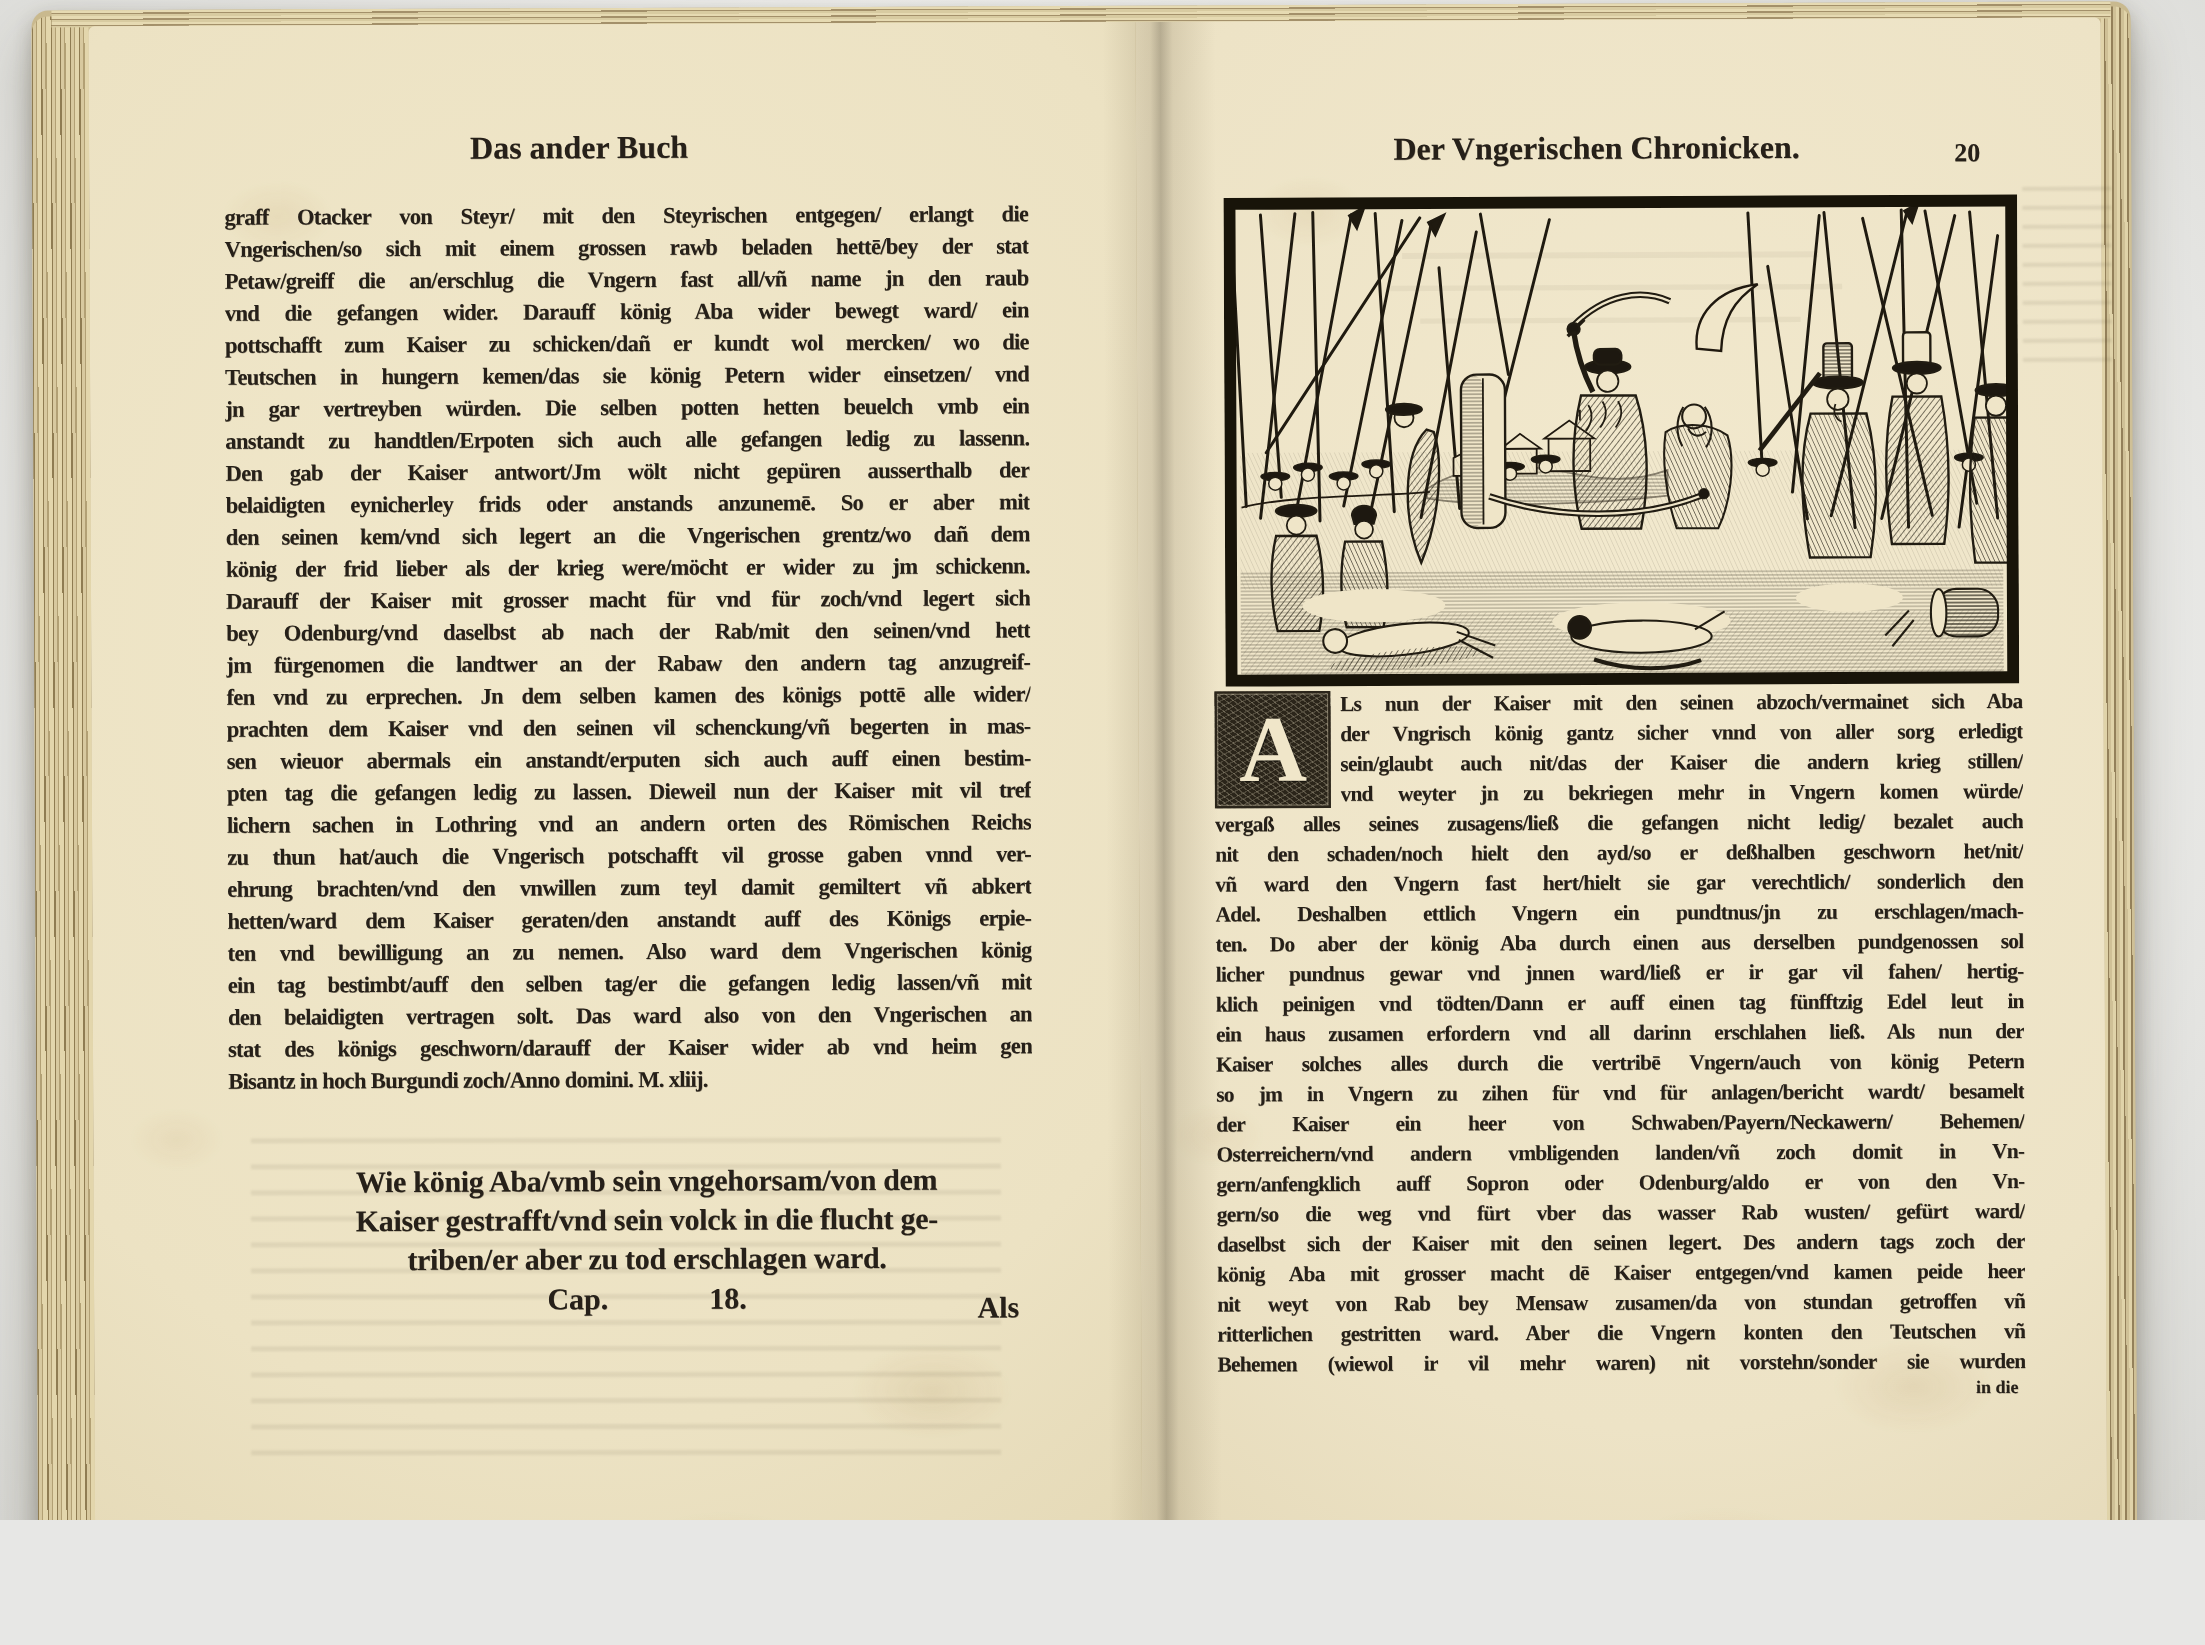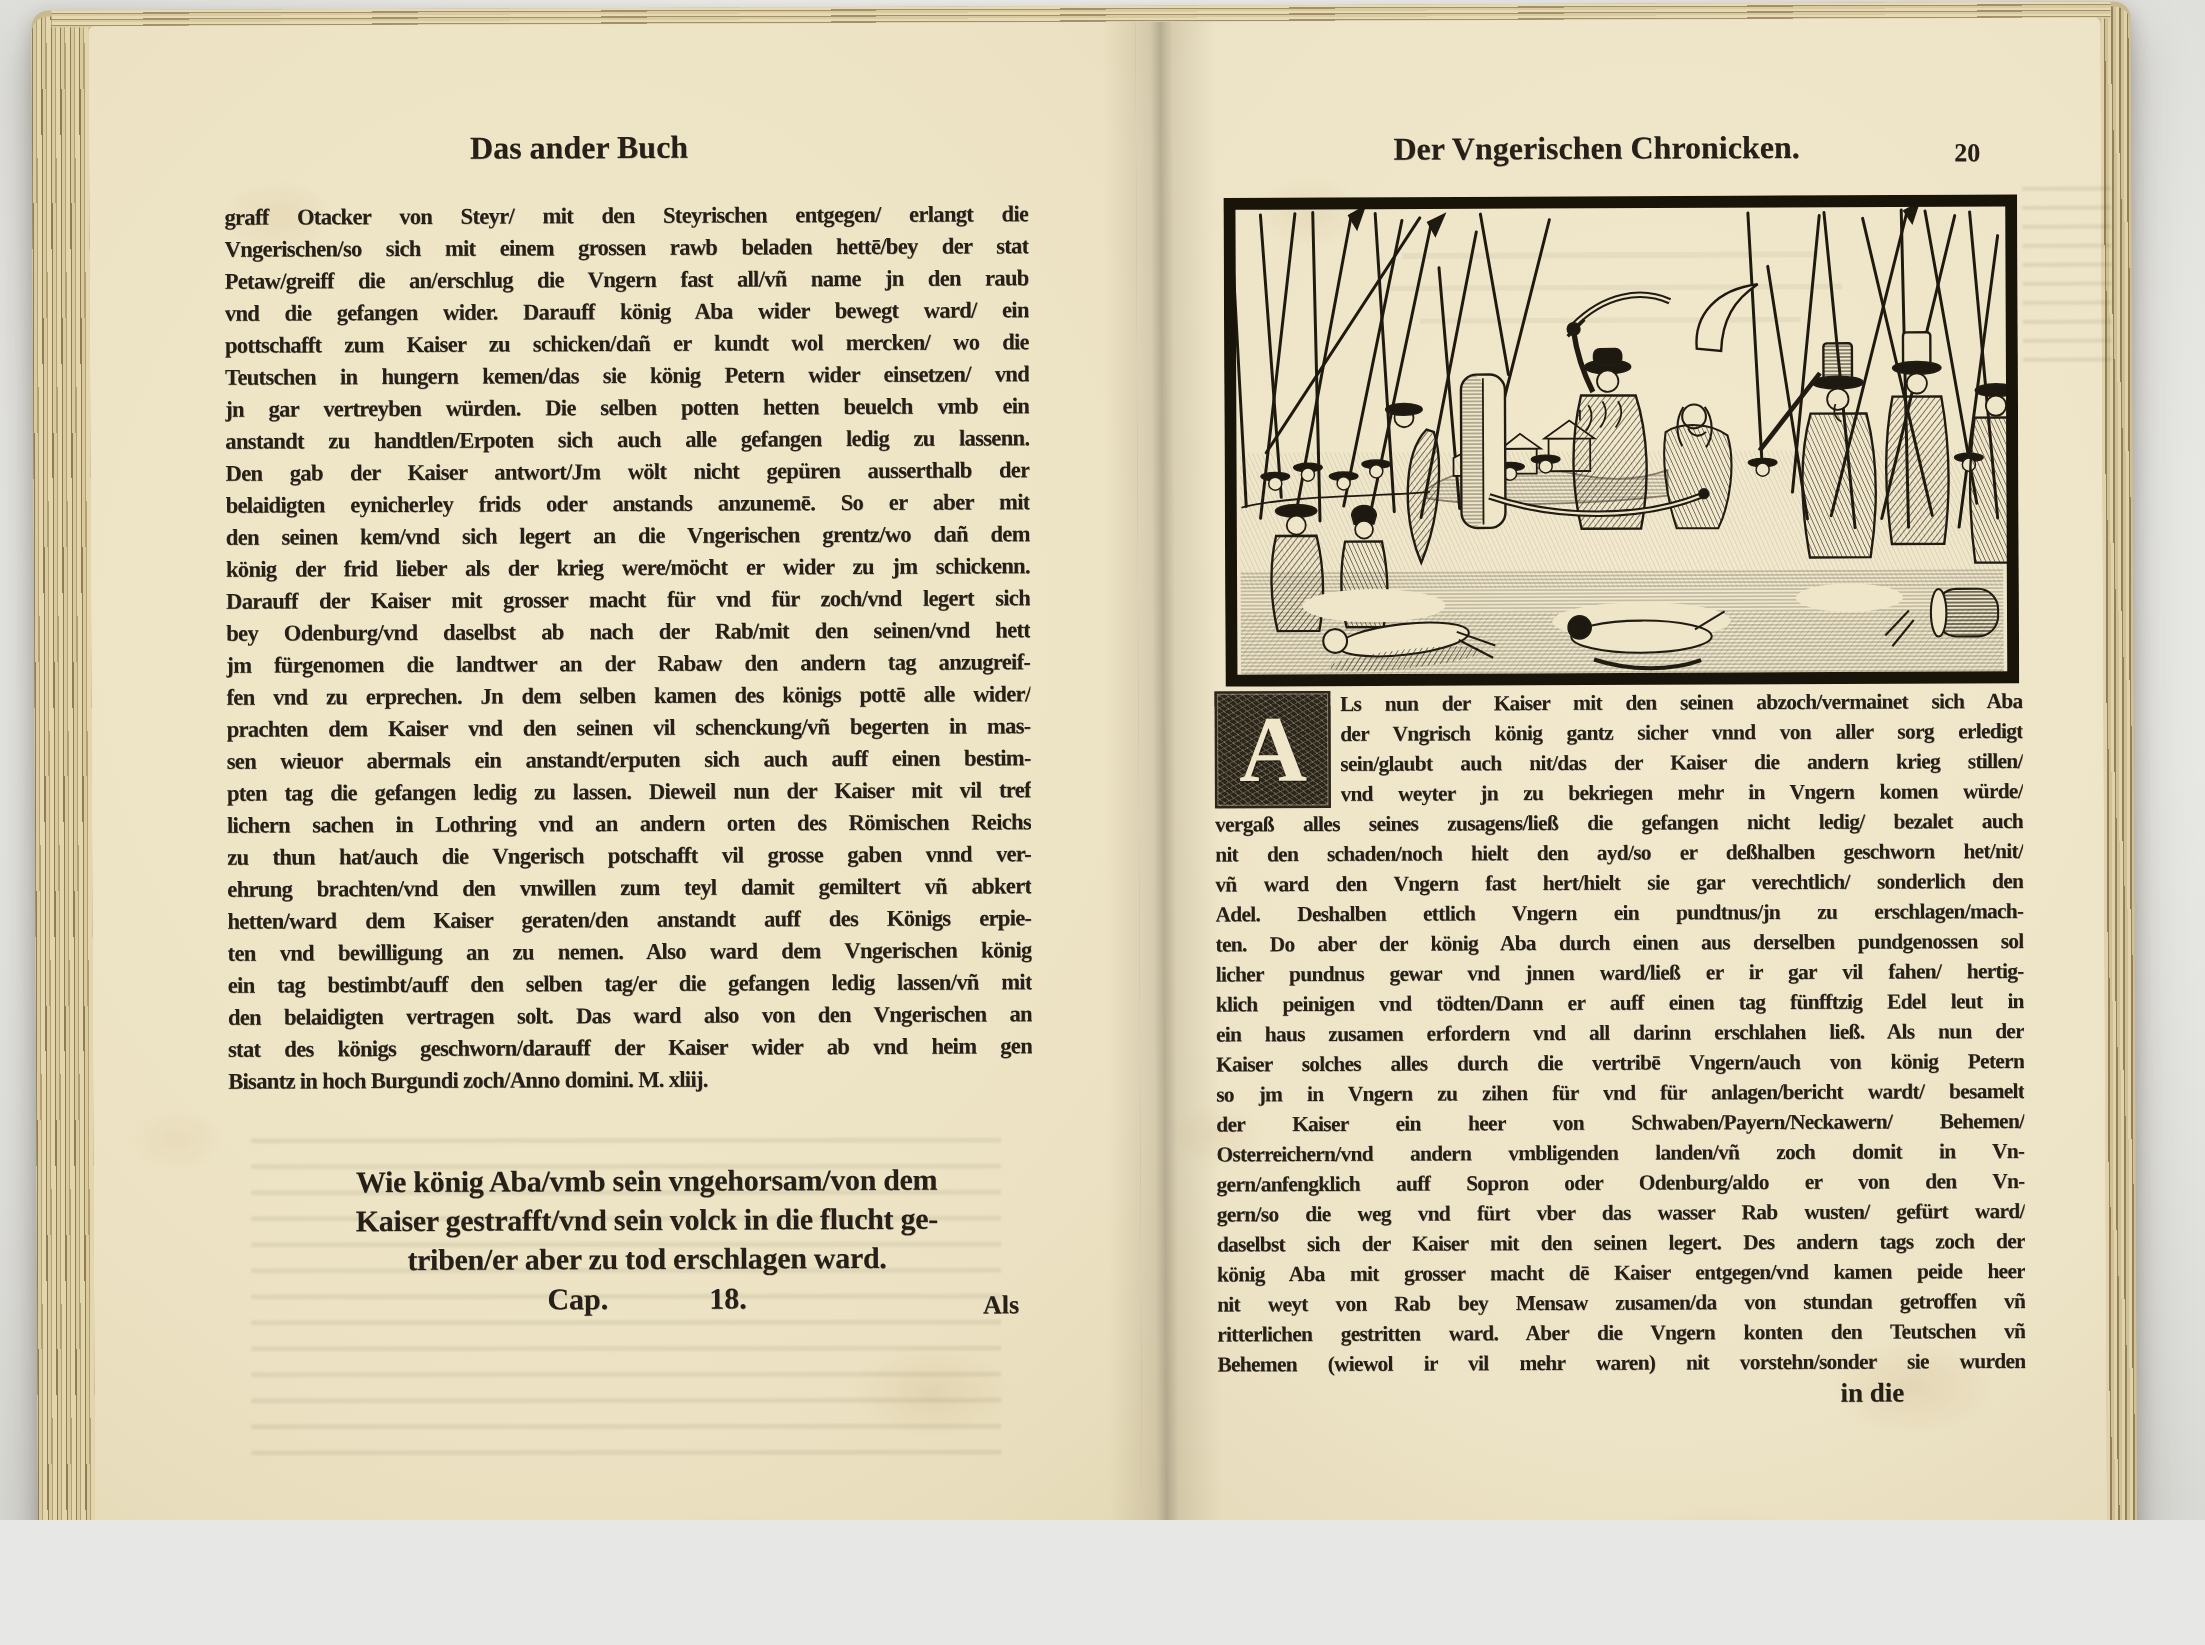--- a/index.html
+++ b/index.html
@@ -117,21 +117,21 @@
         <div class="hline">Wie könig Aba/vmb sein vngehorsam/von dem</div>
         <div class="hline">Kaiser gestrafft/vnd sein volck in die flucht ge-</div>
         <div class="hline">triben/er aber zu tod erschlagen ward.</div>
       </div>
 
     <div class="abs ink caprow">
       <span>Cap.</span>
       <span>18.</span>
     </div>
 
-    <div class="abs ink catchword" style="left:827px;top:1284px;width:155px;text-align:right;font-size:26px;">Als</div>
+    <div class="abs ink catchword" style="left:827px;top:1284px;width:155px;text-align:right;font-size:30px;">Als</div>
 
     <div class="abs ink runhead" style="left:1249px;top:126px;width:631px;">Der Vngerischen Chronicken.</div>
     <div class="abs ink" style="left:1922px;top:136px;font-size:26px;font-weight:bold;">20</div>
 
     <svg class="abs" style="left:1191px;top:192px;" width="794" height="491" viewBox="0 0 1335 826">
       <defs>
         <pattern id="hA" patternUnits="userSpaceOnUse" width="8" height="8" patternTransform="rotate(38)">
           <line x1="0" y1="0" x2="0" y2="8" stroke="#241f14" stroke-width="2"></line>
         </pattern>
         <pattern id="hB" patternUnits="userSpaceOnUse" width="7" height="7" patternTransform="rotate(-24)">
@@ -350,16 +350,16 @@
         <div class="bline j">Osterreichern/vnd andern vmbligenden landen/vñ zoch domit in Vn-</div>
         <div class="bline j">gern/anfengklich auff Sopron oder Odenburg/aldo er von den Vn-</div>
         <div class="bline j">gern/so die weg vnd fürt vber das wasser Rab wusten/ gefürt ward/</div>
         <div class="bline j">daselbst sich der Kaiser mit den seinen legert. Des andern tags zoch der</div>
         <div class="bline j">könig Aba mit grosser macht dē Kaiser entgegen/vnd kamen peide heer</div>
         <div class="bline j">nit weyt von Rab bey Mensaw zusamen/da von stundan getroffen vñ</div>
         <div class="bline j">ritterlichen gestritten ward. Aber die Vngern konten den Teutschen vñ</div>
         <div class="bline j">Behemen (wiewol ir vil mehr waren) nit vorstehn/sonder sie wurden</div>
       </div>
 
-    <div class="abs ink catchword" style="left:1803px;top:1375px;width:178px;text-align:left;font-size:27px;">in die</div>
+    <div class="abs ink catchword" style="left:1803px;top:1375px;width:178px;text-align:right;font-size:18px;">in die</div>
   </div>
 </div>
 
 
 </body></html>

